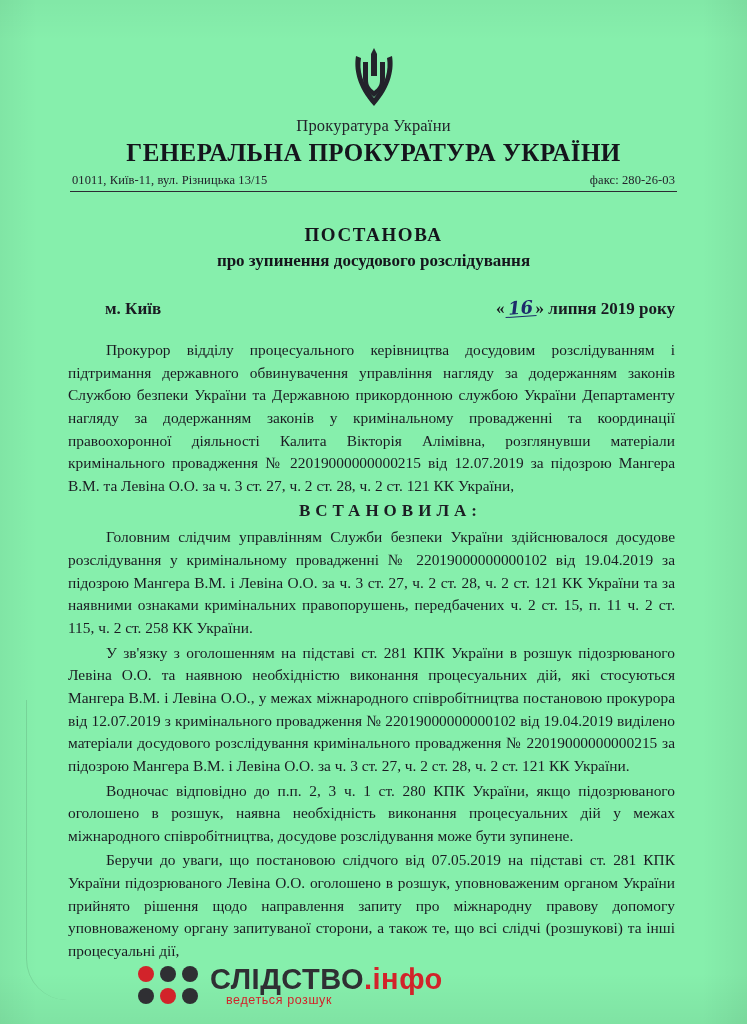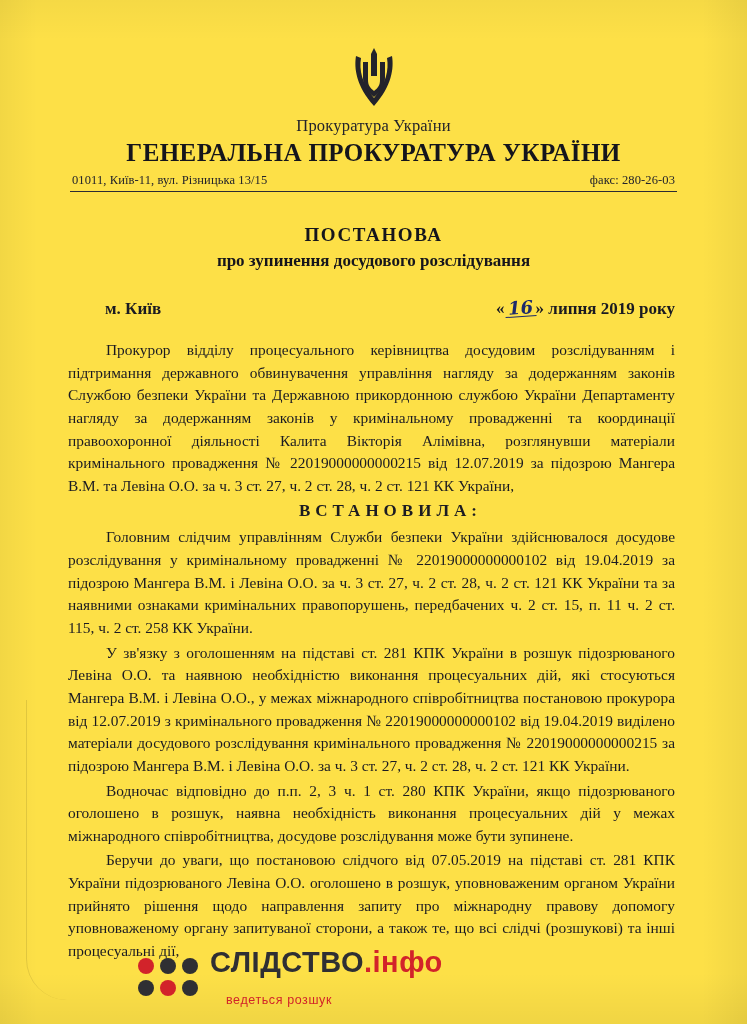--- a/index.html
+++ b/index.html
@@ -13,21 +13,21 @@
     position: relative;
     overflow: hidden;
     font-family: "Liberation Serif", serif;
     color: #1a1a22;
   }
 
   .page {
     position: relative;
     width: 747px;
     height: 1024px;
-    background: #fde047;
+    background: #86efac;
     overflow: hidden;
   }
 
   
   .page::before {
     content: "";
     position: absolute;
     inset: 0;
     background:
       linear-gradient(to right, rgba(0,0,0,0.045), rgba(0,0,0,0) 5%, rgba(0,0,0,0) 94%, rgba(0,0,0,0.05)),
@@ -183,21 +183,21 @@
     font-weight: bold;
     letter-spacing: .5px;
     color: #2f2f33;
   }
   .logo-main .accent { color: #d2232a; }
   .logo-sub {
     font-family: "Liberation Sans", sans-serif;
     font-size: 12.5px;
     color: #d2232a;
     letter-spacing: .6px;
-    margin-top: 17px;
+    margin-top: 0;
     padding-left: 16px;
   }
 
   
   .curl {
     position: absolute;
     left: 26px;
     top: 700px;
     width: 40px;
     height: 300px;

